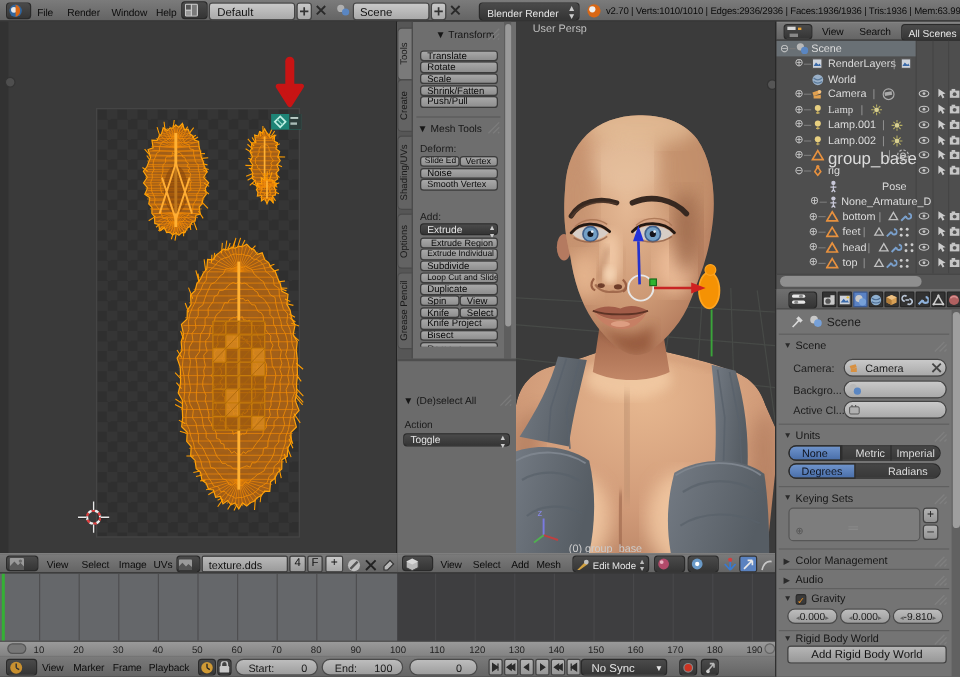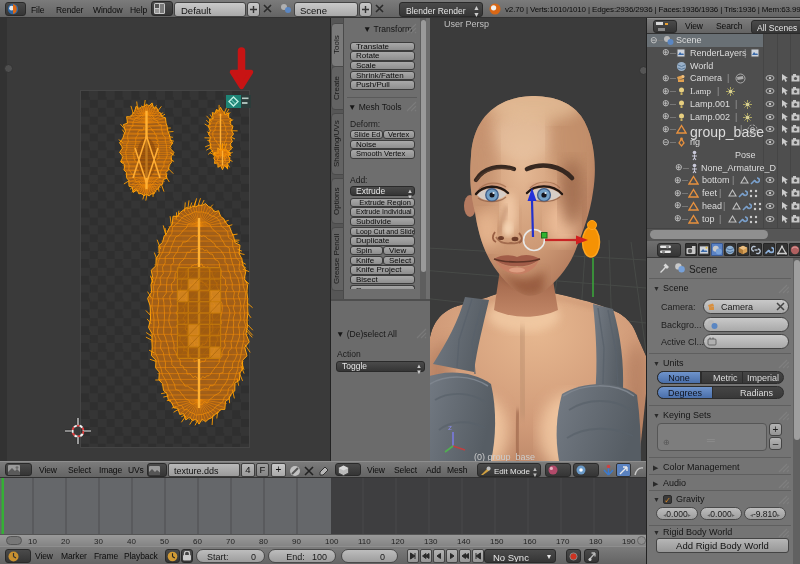--- a/index.html
+++ b/index.html
@@ -468,21 +468,21 @@
   <svg class="abs" style="left:167px;top:4px;" width="11" height="11">
       <circle cx="5.5" cy="5.5" r="4.8" fill="#d09a35"></circle>
       <path d="M5.5,5.5 V2.2 M5.5,5.5 L7.8,7" stroke="#222" stroke-width="1.1"></path>
     </svg>
   <div class="abs dbtn" style="left:181px;top:2px;width:12px;height:14px;"></div>
   <svg class="abs" style="left:182px;top:4px;" width="10" height="10">
       <rect x="1" y="4" width="8" height="5.5" rx="1" fill="#c8c8c8"></rect>
       <path d="M2.5,4 V2.5 A2.5,2.5 0 0 1 7.5,2.5 V4" stroke="#c8c8c8" stroke-width="1.3" fill="none"></path>
     </svg>
   <div class="abs num" style="left:196px;top:2px;width:69px;height:14px;text-align:left;padding:2px 0 0 10px;font-size:9px;">Start: <span style="float:right;margin-right:8px;">0</span></div>
-  <div class="abs num" style="left:268px;top:2px;width:68px;height:14px;text-align:center;padding:2px 0 0 10px;font-size:9px;">End: <span style="float:right;margin-right:8px;">100</span></div>
+  <div class="abs num" style="left:268px;top:2px;width:68px;height:14px;text-align:left;padding:2px 0 0 10px;font-size:9px;">End: <span style="float:right;margin-right:8px;">100</span></div>
   <div class="abs num" style="left:341px;top:2px;width:57px;height:14px;padding-top:2px;text-align:right;padding-right:12px;font-size:9px;">0</div>
   <div class="abs" style="left:407px;top:2px;width:12px;height:14px;background:linear-gradient(#b3b3b3,#969696);border:1px solid #444;border-radius:2px;"></div>
 <svg class="abs" style="left:408px;top:4px;" width="10" height="10">
       <path d="M7,2 V8 M7,5 L2.5,2 V8 Z" fill="#2a2a2a" stroke="#2a2a2a" stroke-width="1"></path>
     </svg>
 <div class="abs" style="left:420px;top:2px;width:12px;height:14px;background:linear-gradient(#b3b3b3,#969696);border:1px solid #444;border-radius:2px;"></div>
 <svg class="abs" style="left:421px;top:4px;" width="10" height="10">
       <path d="M4.5,5 L8,2.5 V7.5 Z M1.5,5 L5,2.5 V7.5 Z" fill="#2a2a2a" stroke="#2a2a2a" stroke-width="1"></path>
     </svg>
 <div class="abs" style="left:433px;top:2px;width:12px;height:14px;background:linear-gradient(#b3b3b3,#969696);border:1px solid #444;border-radius:2px;"></div>

